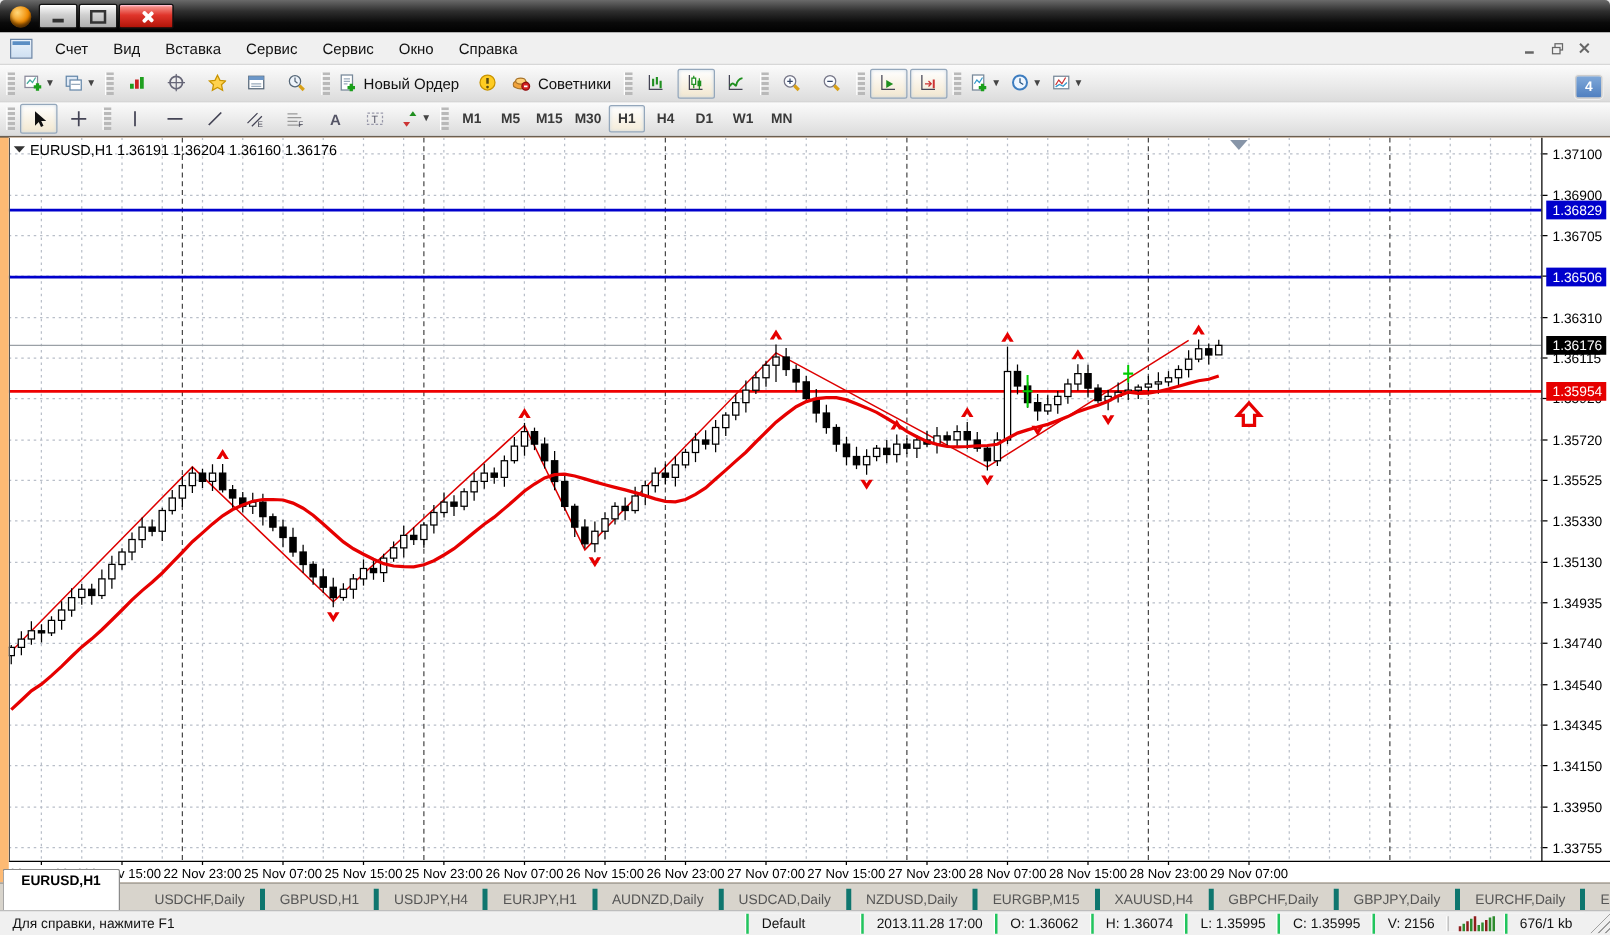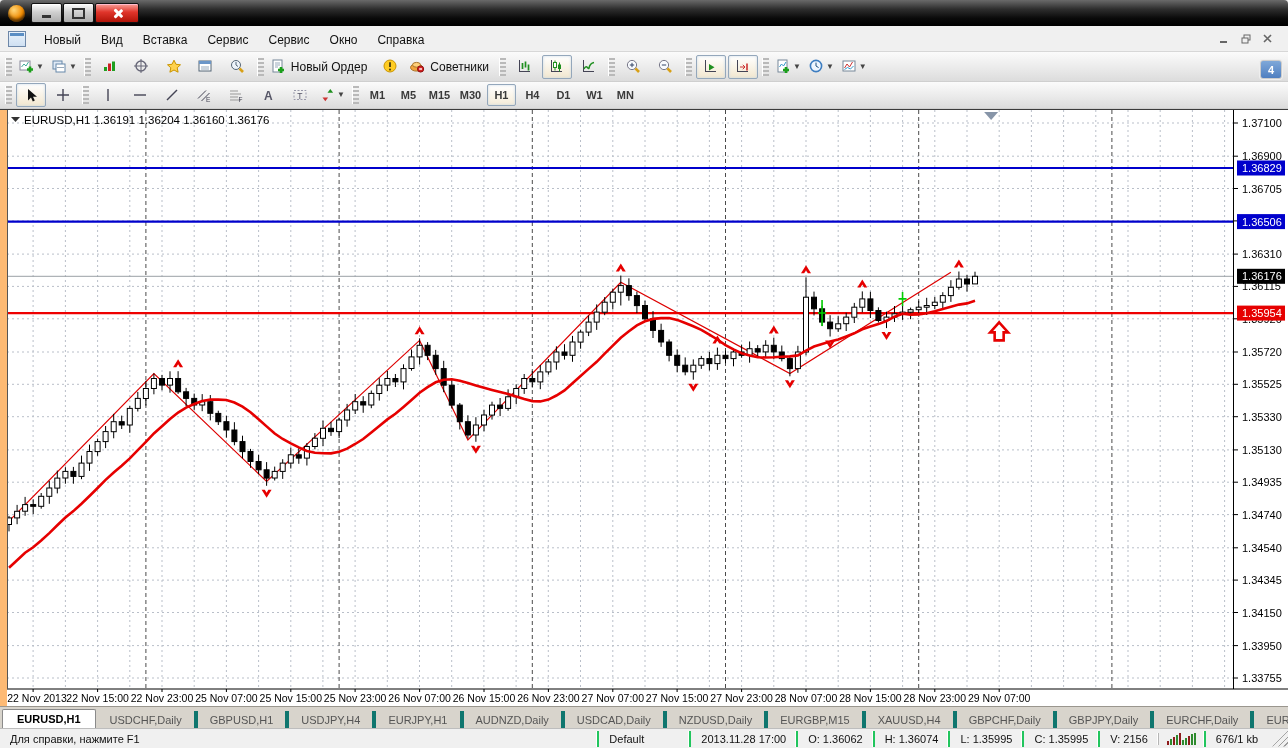--- a/index.html
+++ b/index.html
@@ -35,21 +35,21 @@
   .tf-btn{width:27px;height:20px;display:flex;align-items:center;justify-content:center;font-size:11px;font-weight:bold;color:#3a3a3a;border:1px solid transparent;border-radius:2px;margin:0 1px;}
   .tf-btn.active{background:linear-gradient(#ffffff,#f5ecd8);border:1px solid #94a7bb;box-shadow:inset 0 0 3px #cdd9e4;}
   .badge{position:absolute;right:6px;top:60px;width:20px;height:17px;background:linear-gradient(#7fa8d9,#4f7fc0);border:1px solid #ccc;border-radius:3px;color:#fff;font-size:11px;font-weight:bold;display:flex;align-items:center;justify-content:center;box-shadow:0 0 0 1px #eee;}
   
   .chart-region{height:597px;background:#fdba74;border-top:1px solid #3c3c3c;padding-left:7px;box-sizing:border-box;}
   .chart-region svg{display:block;background:#fff;}
   svg text{font-family:"Liberation Sans",sans-serif;}
   
   .tabsbar{height:21px;background:#d8d4cc;border-top:1px solid #9a968e;display:flex;align-items:flex-end;padding:0 2px;}
   .tab{font-size:11px;color:#555;padding:3px 12px 2px;border-right:4px solid #0f766e;white-space:nowrap;}
-  .tab.active{background:#fff;color:#000;font-weight:bold;border:1px solid #8a8a8a;border-bottom:none;border-radius:2px 2px 0 0;padding:3px 14px 3px;margin-right:2px;}
+  .tab.active{background:#fff;color:#000;font-weight:bold;border:1px solid #8a8a8a;border-bottom:none;border-radius:2px 2px 0 0;padding:3px 14px 17px;margin-right:16px;}
   
   .statusbar{height:19px;background:#f0f0f0;border-top:1px solid #bdbdbd;display:flex;align-items:center;font-size:11px;color:#111;}
   .sf{border-left:2px solid #22c55e;box-shadow:-1px 0 0 #fff;padding:2px 10px;white-space:nowrap;}
   .sf.help{border-left:none;box-shadow:none;flex:1;}
   .sf.profile{width:70px;}
   .traffic{display:flex;align-items:flex-end;gap:1px;height:12px;padding:0 8px;border-left:1px solid #b5b5b5;box-shadow:-1px 0 0 #fff;}
   .traffic i{width:2px;display:block;}
   .grip-corner{width:16px;height:16px;margin-left:4px;background:repeating-linear-gradient(135deg,transparent 0 3px,#9c9c9c 3px 4px);clip-path:polygon(100% 0,100% 100%,0 100%);}
 </style>
 </head>
@@ -67,21 +67,21 @@
           <span class="glyph-max"></span>
         </span>
       <span class="wbtn close">
           <span class="glyph-x"></span>
         </span>
     </span>
   </div>
 
   <div class="menubar">
     <span class="doc-icon"></span>
-    <span id="menu-items"><span class="menu-item">Новый</span><span class="menu-item">Вид</span><span class="menu-item">Вставка</span><span class="menu-item">Сервис</span><span class="menu-item">Сервис</span><span class="menu-item">Окно</span><span class="menu-item">Справка</span></span>
+    <span id="menu-items"><span class="menu-item">Счет</span><span class="menu-item">Вид</span><span class="menu-item">Вставка</span><span class="menu-item">Сервис</span><span class="menu-item">Сервис</span><span class="menu-item">Окно</span><span class="menu-item">Справка</span></span>
     <span class="menu-spacer"></span>
     <span class="child-controls">
       <span class="cbtn">
           <svg width="10" height="10">
             <path d="M1 8h7" stroke="#666" stroke-width="2"></path>
           </svg>
         </span>
       <span class="cbtn">
           <svg width="11" height="10">
             <rect x="3" y="1" width="6" height="5" fill="none" stroke="#666"></rect>

